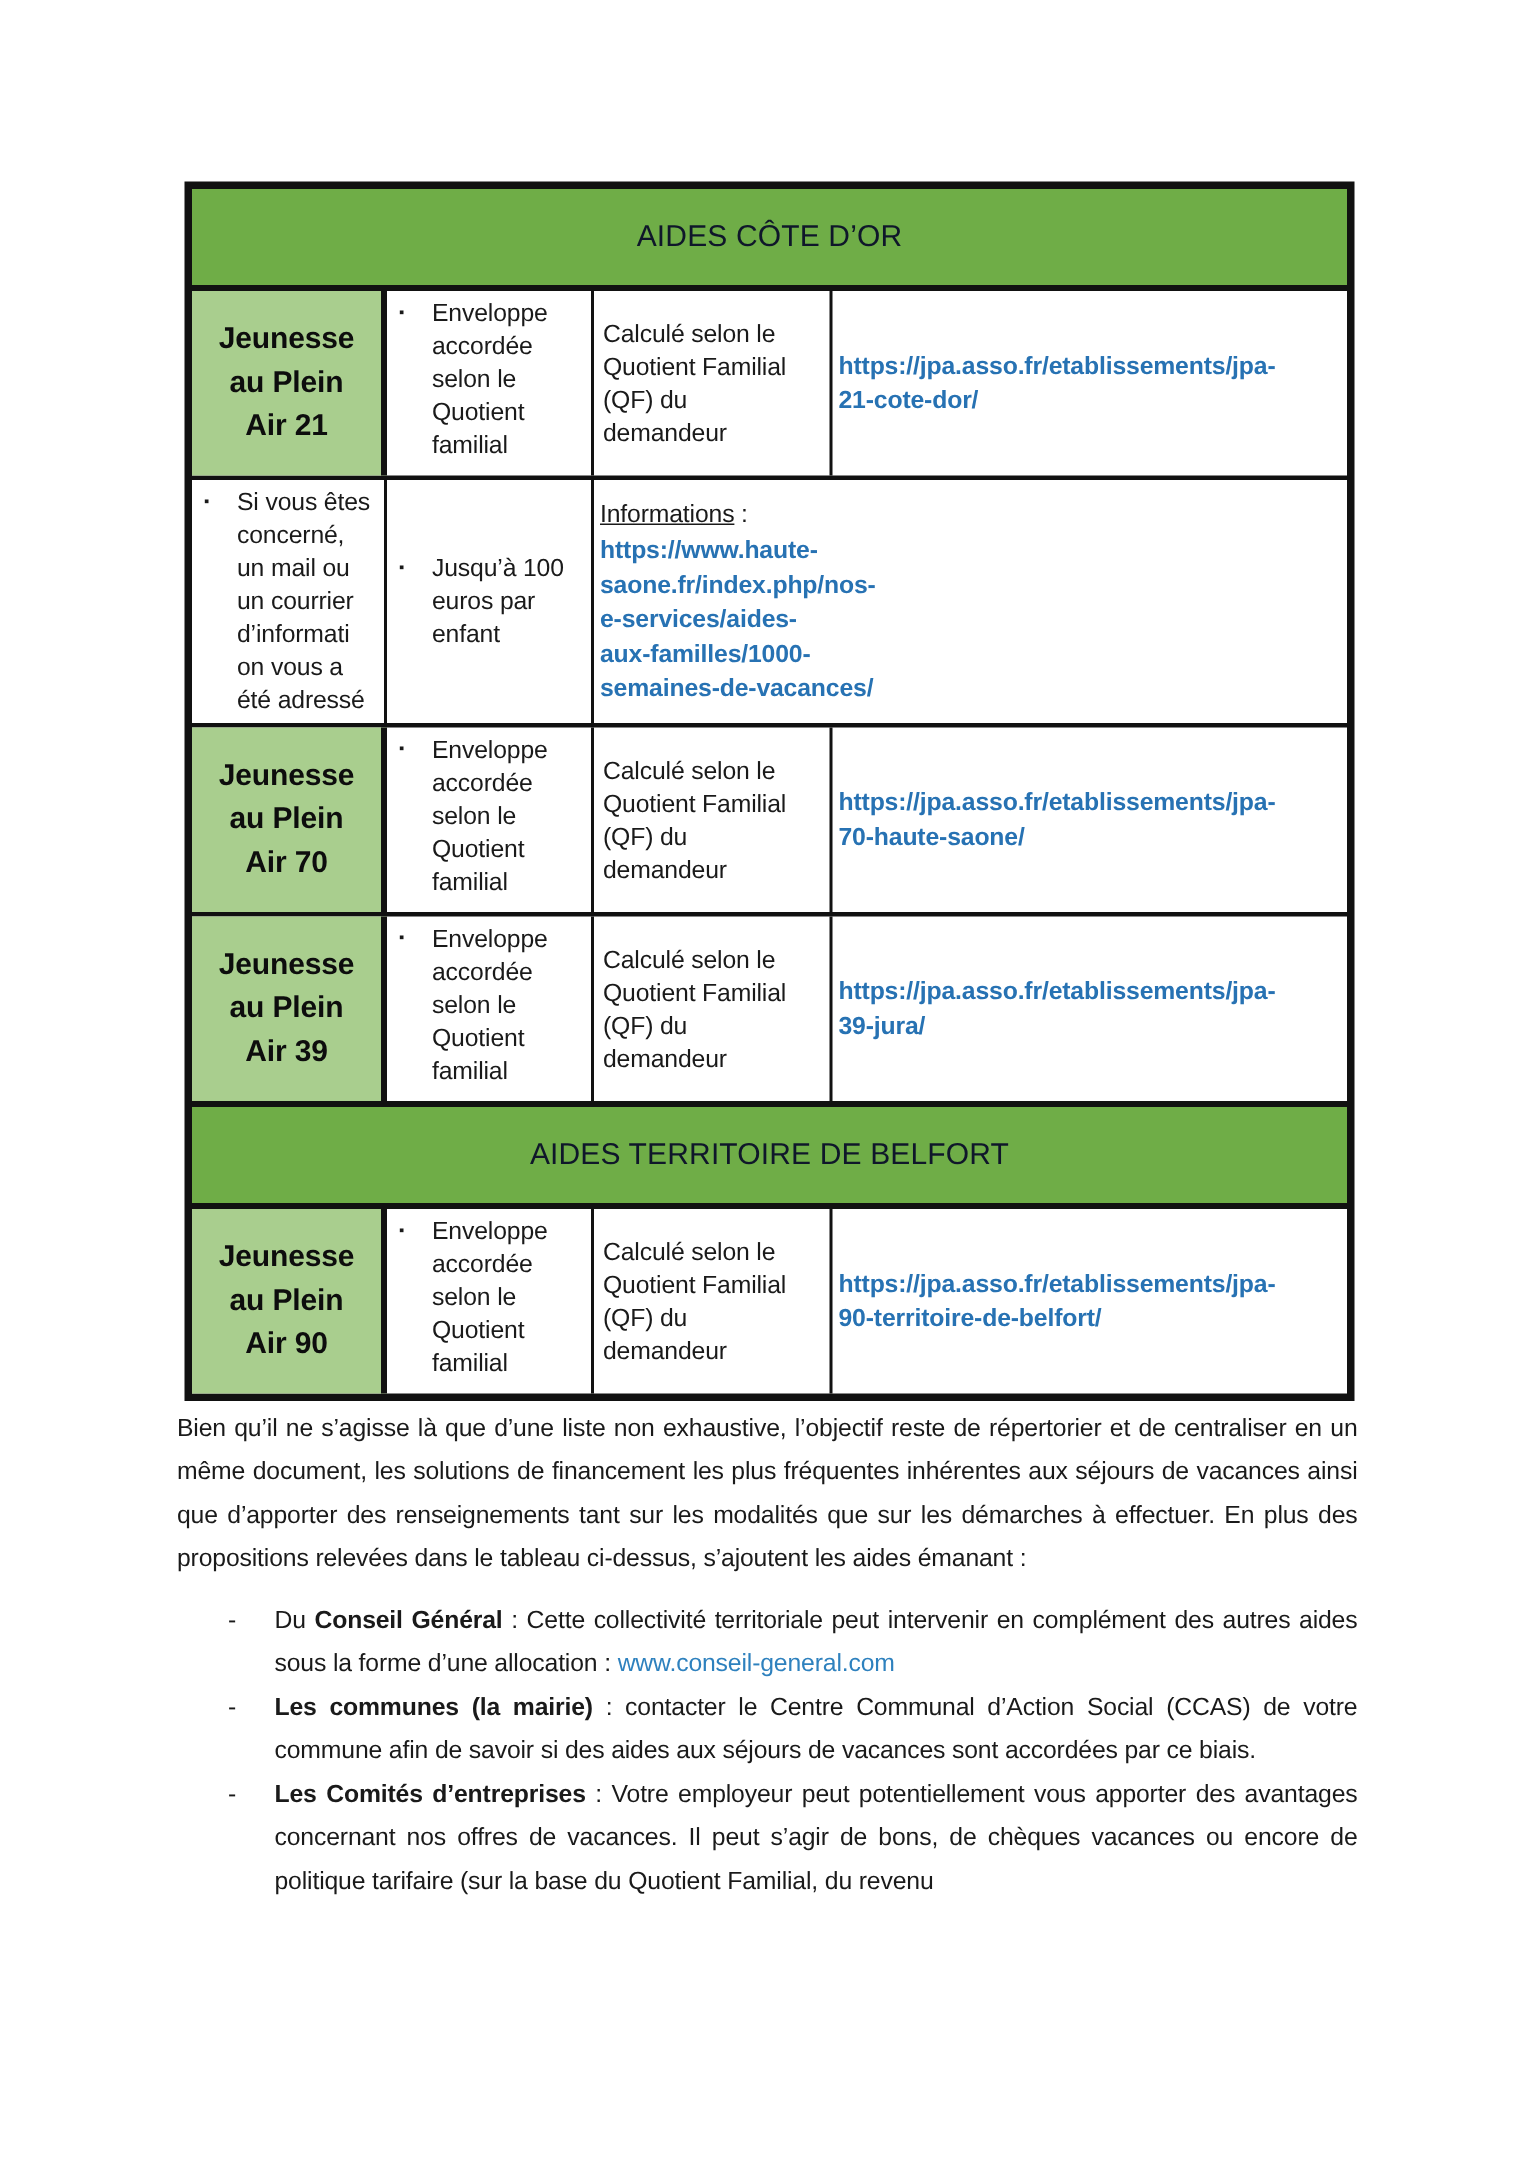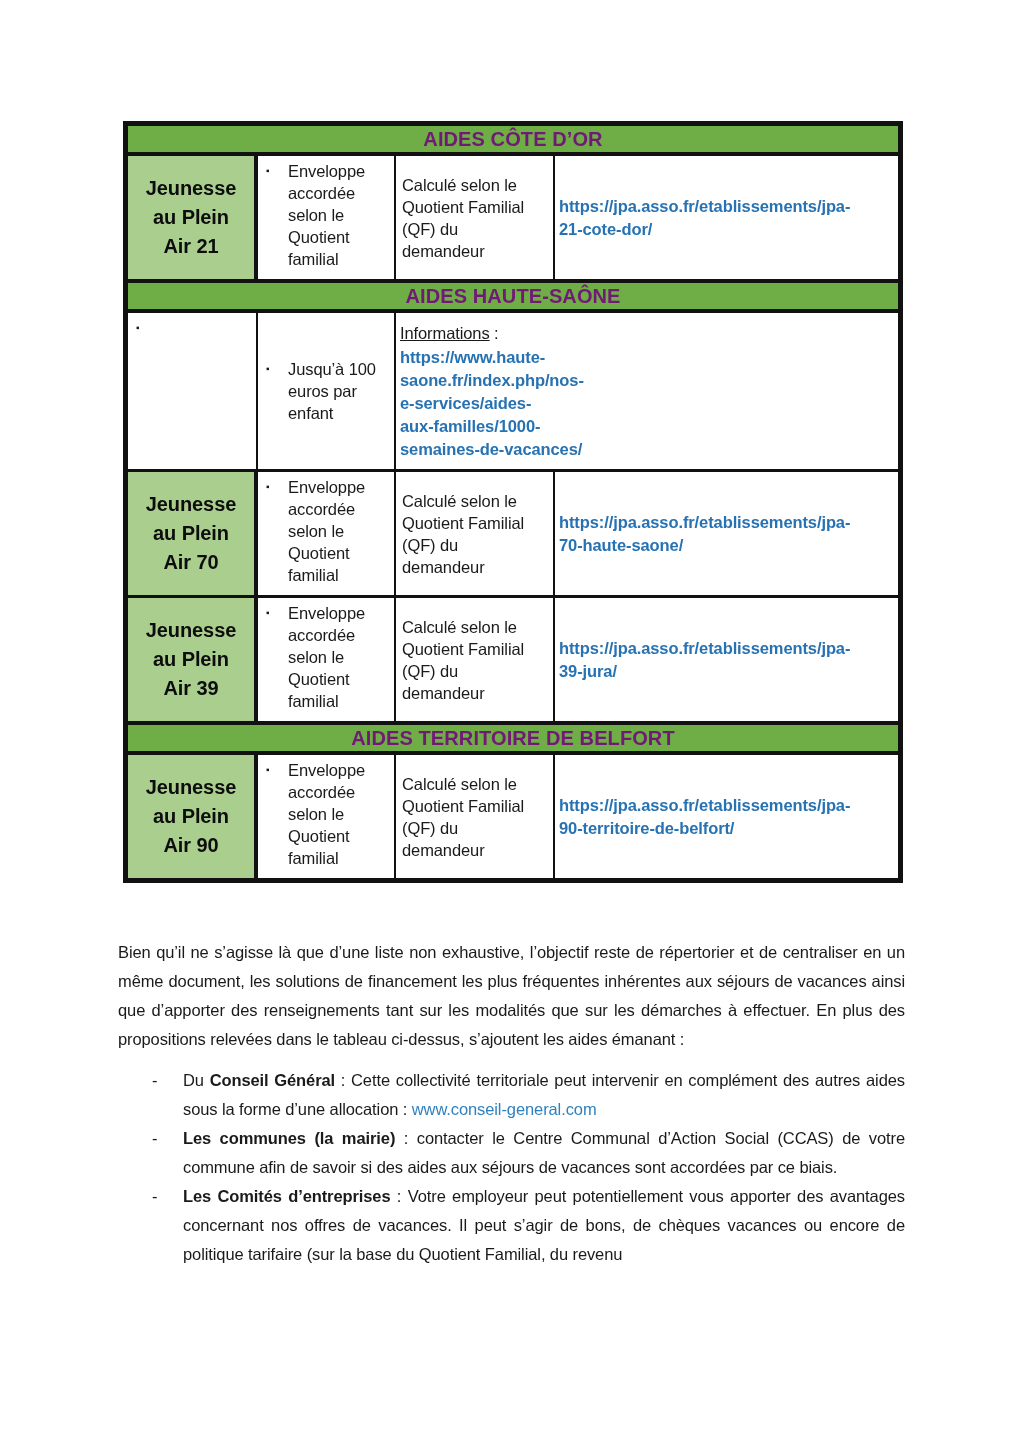--- a/index.html
+++ b/index.html
@@ -20,22 +20,22 @@
   
   .aid-table {
     position: absolute; left: 123px; top: 121px; width: 780px;
     border: 5px solid var(--border);
     background: #ffffff;
   }
   .sec-header {
     background: var(--section-header-bg);
     border-top: 4px solid var(--border);
     border-bottom: 4px solid var(--border);
-    text-align: center; font-weight: bold; font-size: 20px;
-    line-height: 26px; padding: 0 0; color: #701a75;
+    text-align: center; font-weight: normal; font-size: 20px;
+    line-height: 26px; padding: 19px 0; color: #0f172a;
     letter-spacing: 0.1px;
   }
   .sec-header.first { border-top: none; }
   .row { display: grid; grid-template-columns: 130px 138px 159px 1fr; min-height: 119px; }
   .row.tall { min-height: 156px; }
   .row + .row { border-top: 3px solid var(--border); }
   .cell {
     border-right: 2px solid var(--border);
     padding: 4px 6px; font-size: 16.5px; letter-spacing: -0.1px;
   }
@@ -96,24 +96,30 @@
 Quotient Familial
 (QF) du
 demandeur</span>
     </div>
     <div class="cell c4">
       <a class="tbl-link">https://jpa.asso.fr/etablissements/jpa-
 21-cote-dor/</a>
     </div>
   </div>
 
-  <div class="sec-header">AIDES HAUTE-SAÔNE</div>
   <div class="row tall">
     <div class="cell c2">
       <span class="blt">▪</span>
+      <span class="txt">Si vous êtes
+concerné,
+un mail ou
+un courrier
+d’informati
+on vous a
+été adressé</span>
     </div>
     <div class="cell c3">
       <span class="hgroup">
         <span class="blt">▪</span>
         <span class="txt">Jusqu’à 100
 euros par
 enfant</span>
       </span>
     </div>
     <div class="cell c4">

